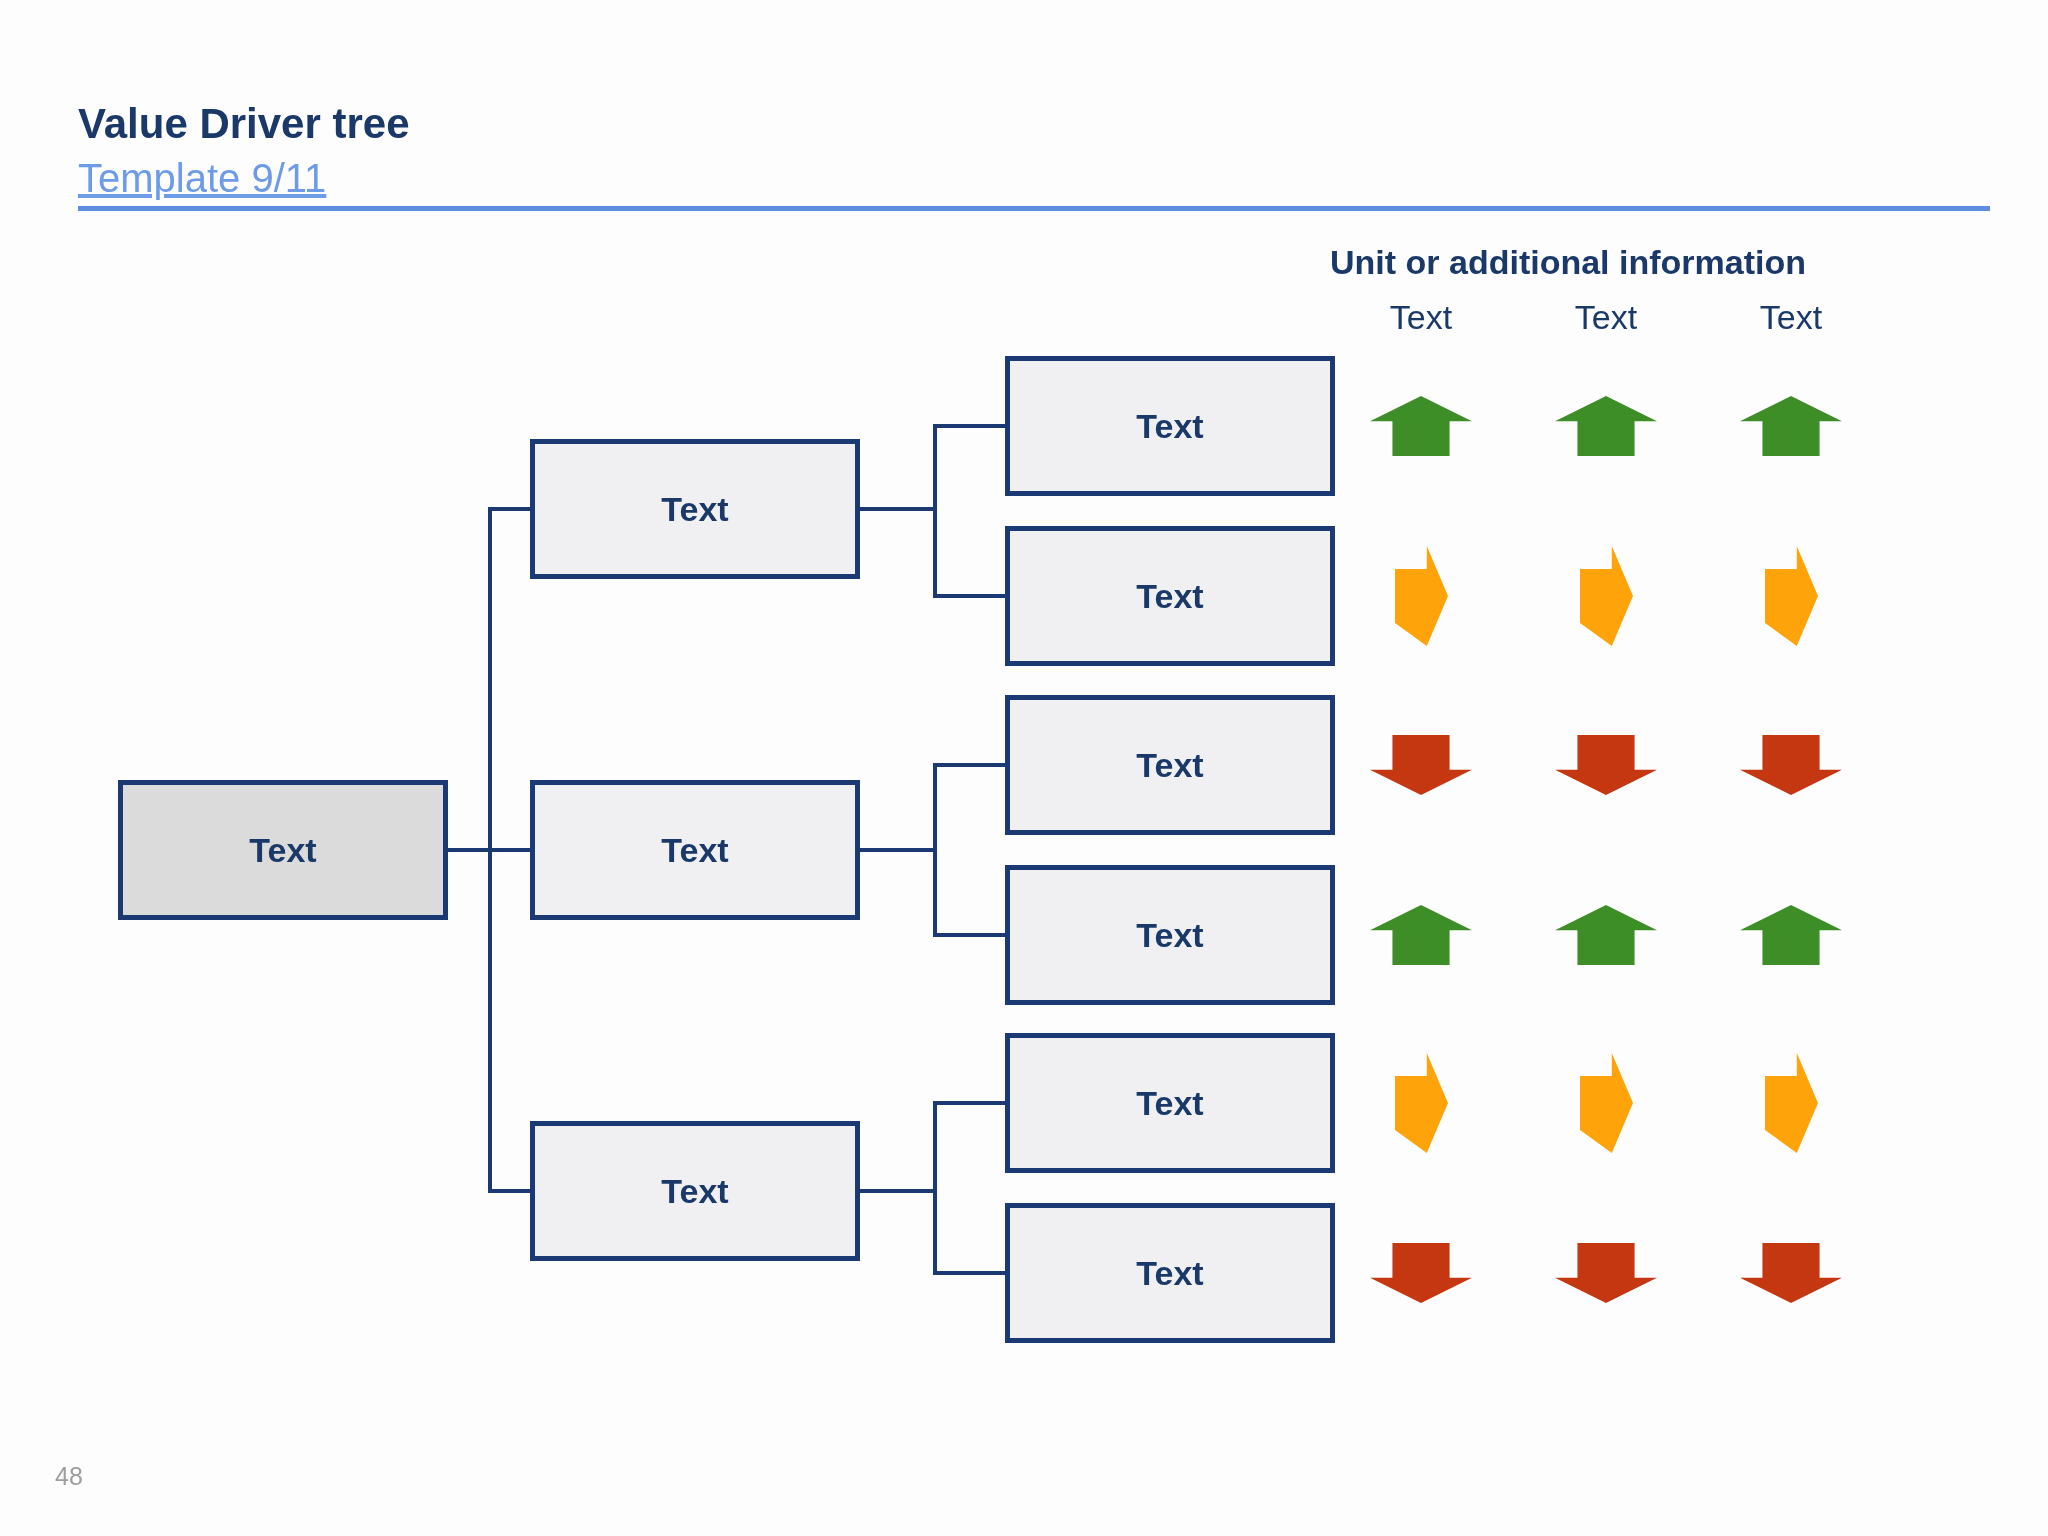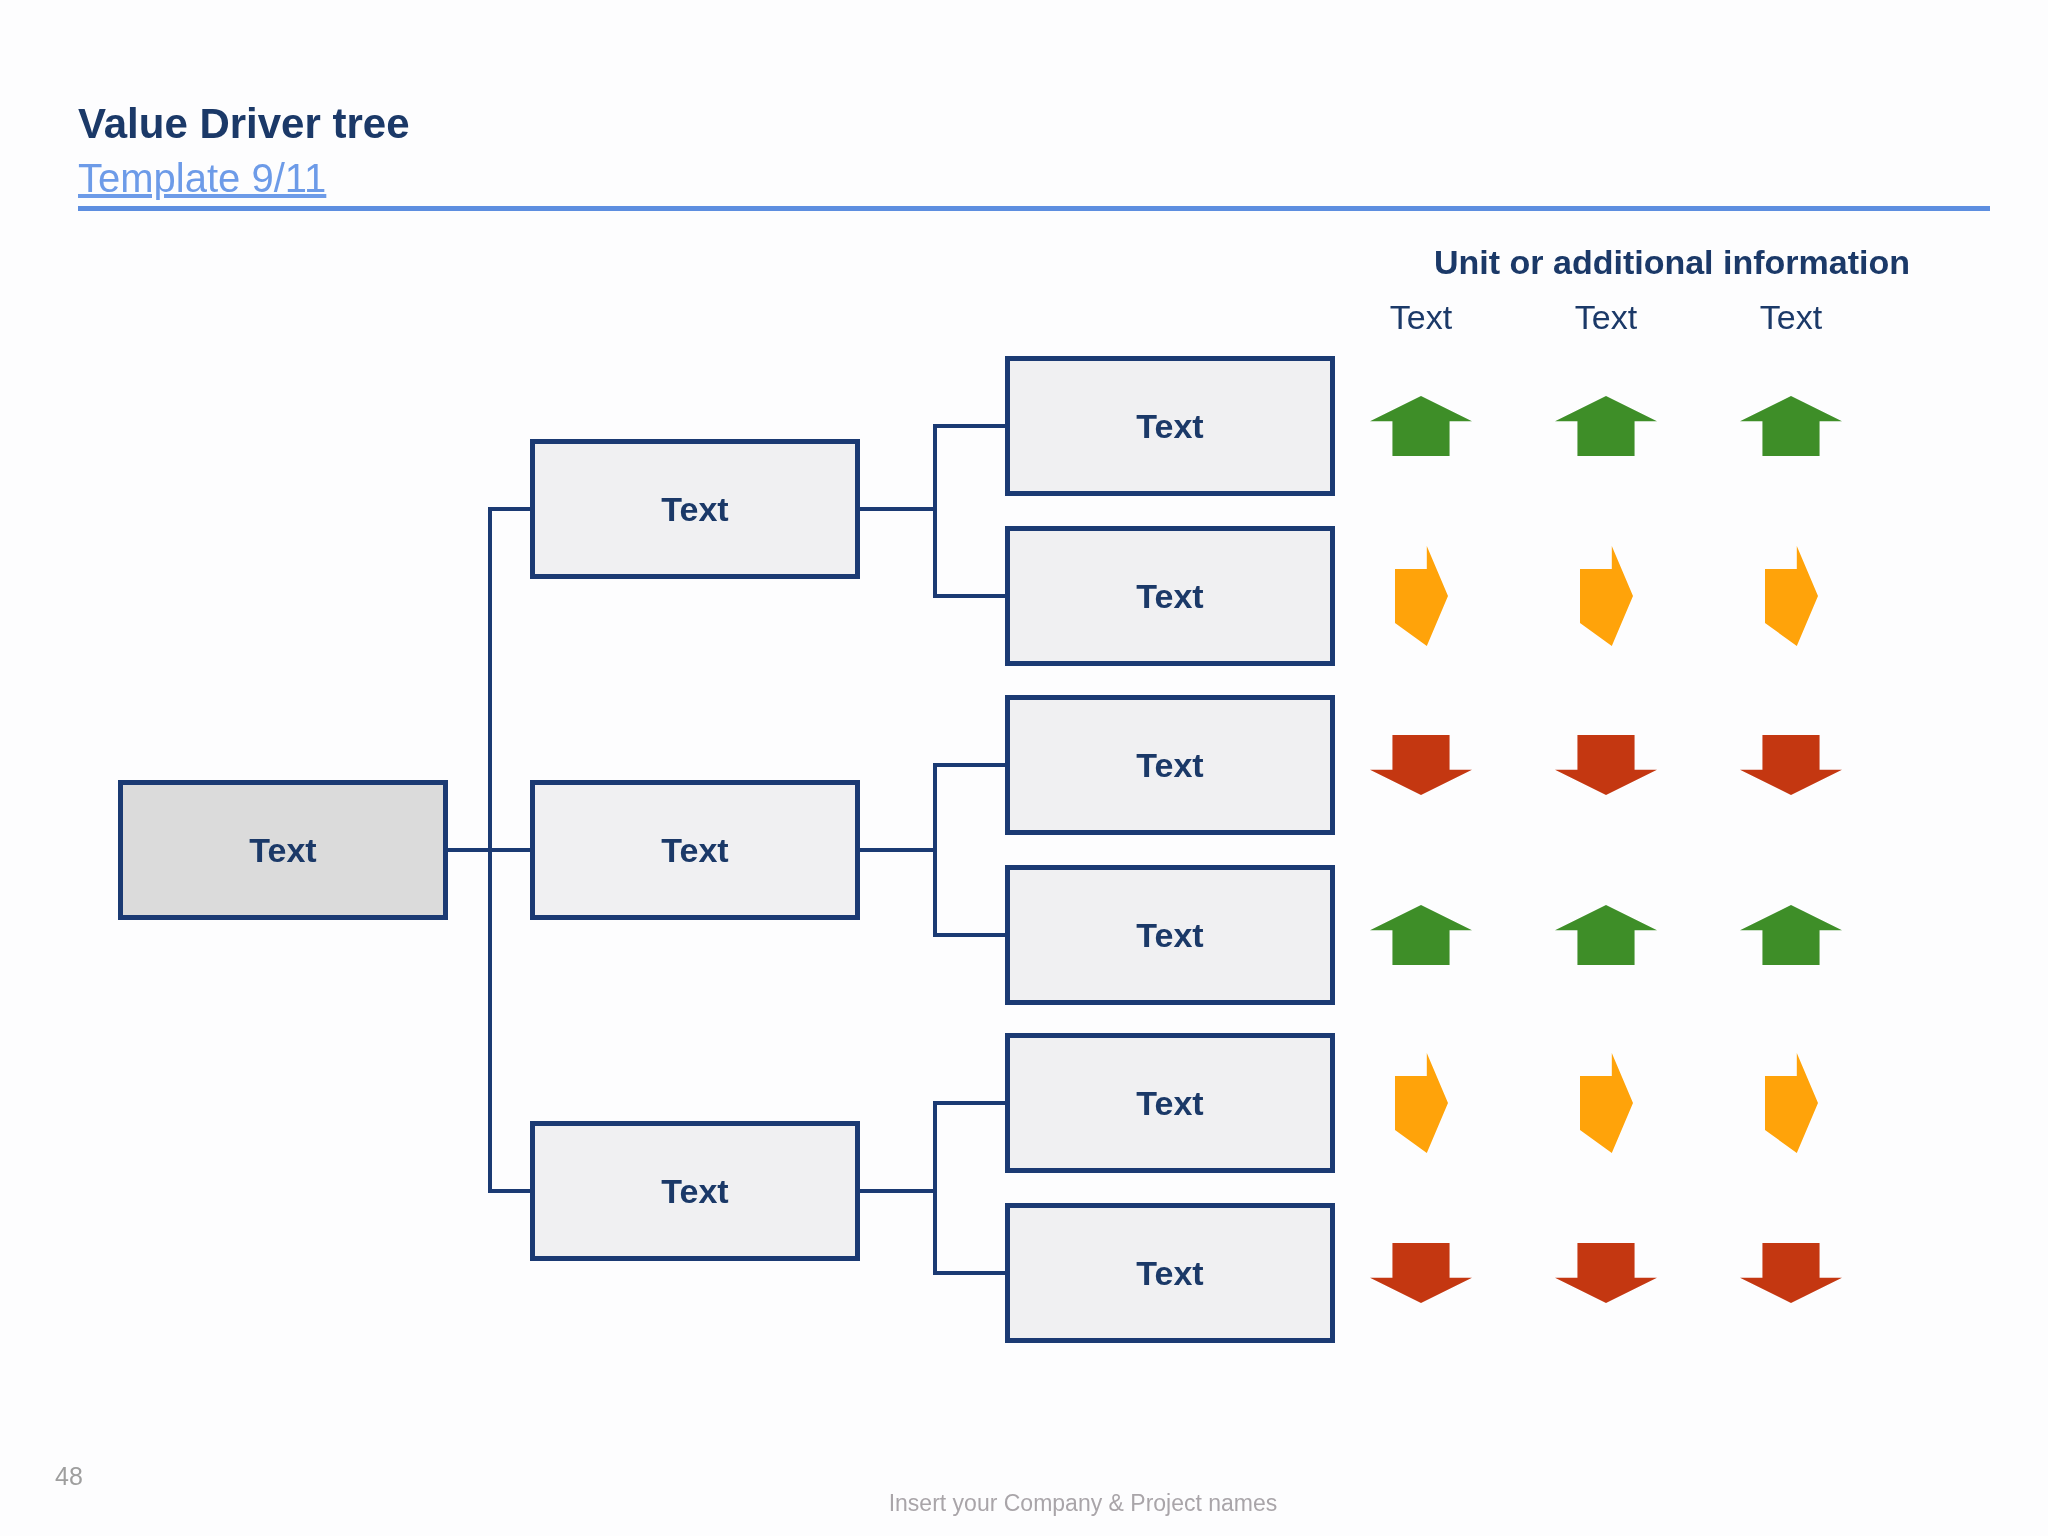--- a/index.html
+++ b/index.html
@@ -15,21 +15,21 @@
   .subtitle{
     position:absolute;left:78px;top:156px;
     font-size:40px;color:#6d9be8;text-decoration:underline;
   }
   .rule{
     position:absolute;left:78px;top:206px;width:1912px;height:5px;background:#5d8ee0;
   }
   
   .matrix-header{
     position:absolute;left:1330px;top:243px;width:580px;
-    text-align:right;font-size:34px;font-weight:bold;color:#1b3968;
+    text-align:left;font-size:34px;font-weight:bold;color:#1b3968;
   }
   .col-label{
     position:absolute;top:298px;width:120px;text-align:center;
     font-size:34px;color:#1b3968;
   }
   .col-0{left:1361px}.col-1{left:1546px}.col-2{left:1731px}
   
   .node{
     position:absolute;width:330px;height:140px;box-sizing:border-box;
     border:5px solid #1b3a73;background:#f0f0f2;
@@ -118,15 +118,14 @@
 
   <div class="arrow arrow-right" style="left: 1395px; top: 1053px; background: rgb(255, 163, 10);"></div>
   <div class="arrow arrow-right" style="left: 1580px; top: 1053px; background: rgb(255, 163, 10);"></div>
   <div class="arrow arrow-right" style="left: 1765px; top: 1053px; background: rgb(255, 163, 10);"></div>
 
   <div class="arrow arrow-down" style="left: 1370px; top: 1243px; background: rgb(196, 55, 17);"></div>
   <div class="arrow arrow-down" style="left: 1555px; top: 1243px; background: rgb(196, 55, 17);"></div>
   <div class="arrow arrow-down" style="left: 1740px; top: 1243px; background: rgb(196, 55, 17);"></div>
 
   <div class="page-num">48</div>
-  <div class="footer">Insert your Company &amp; Project names</div>
 
 </div>
 
 </body></html>

